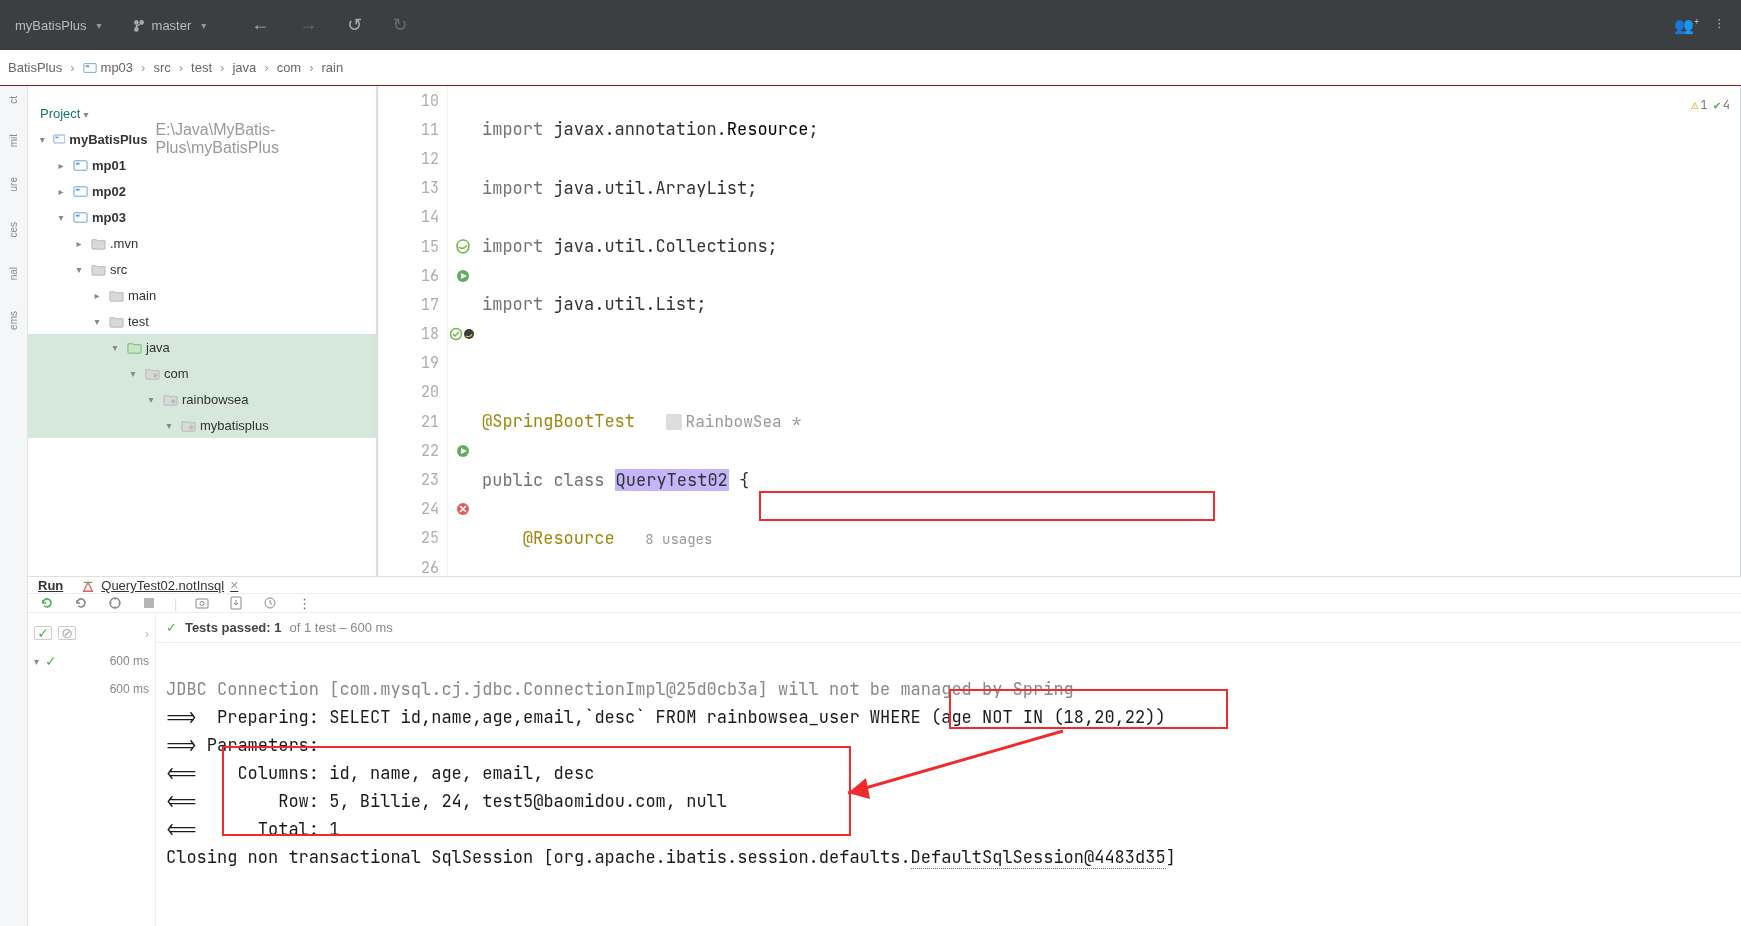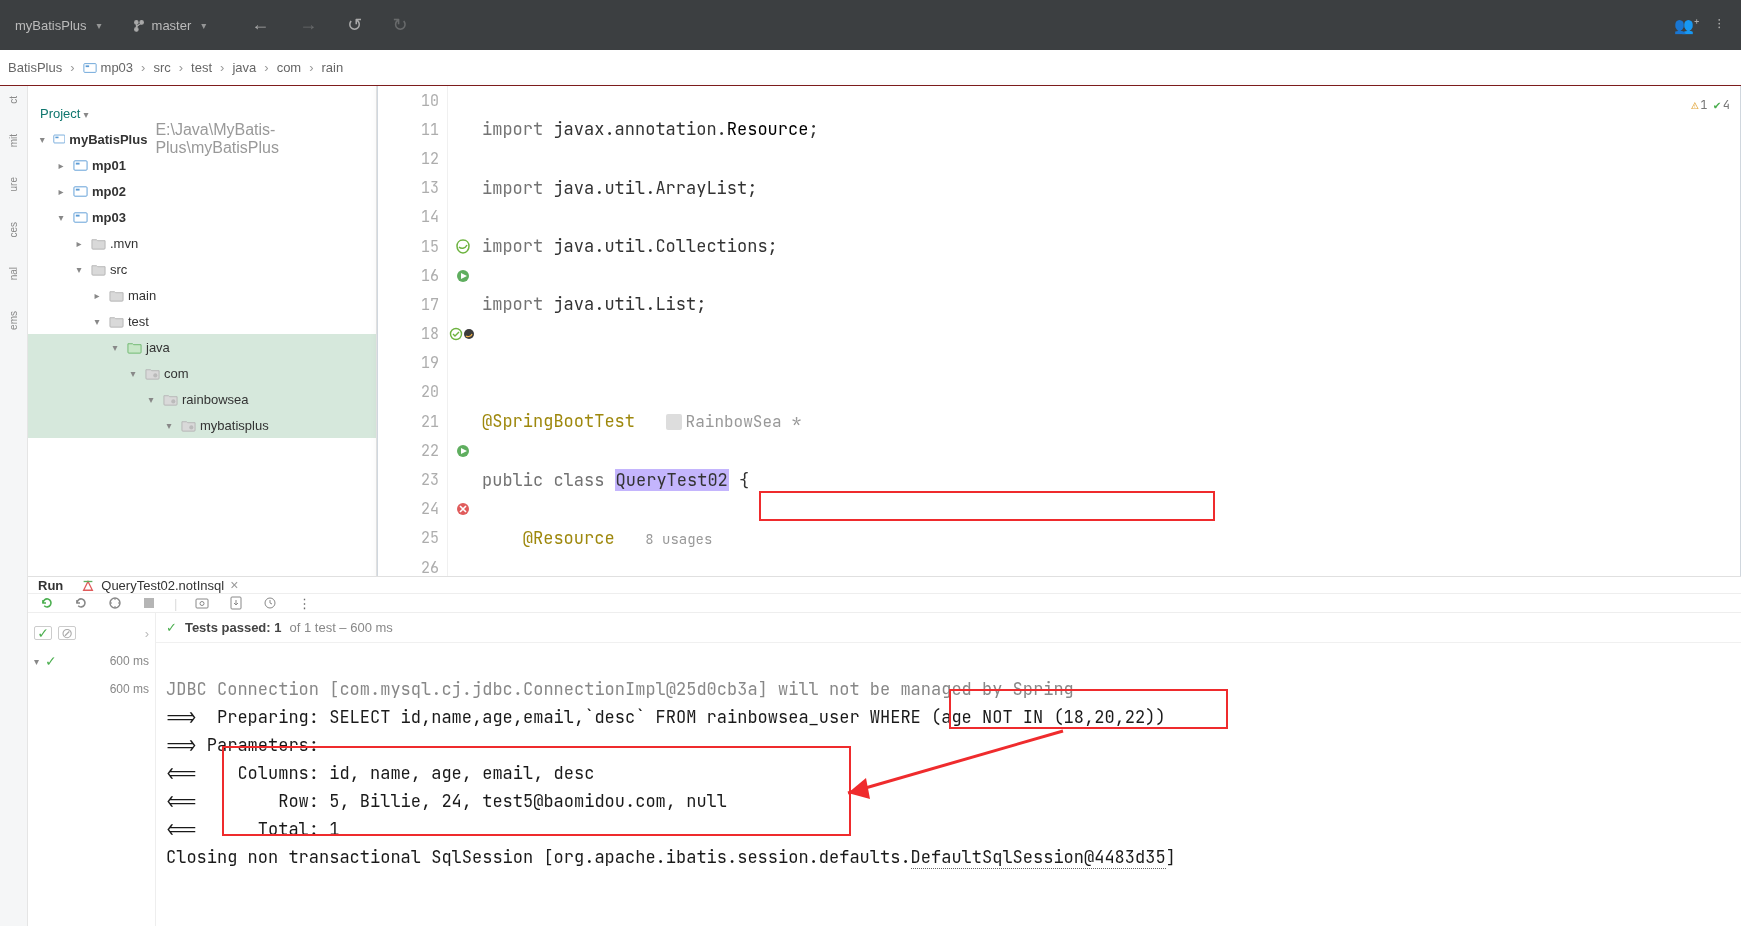--- a/index.html
+++ b/index.html
@@ -51,21 +51,21 @@
 .author { color:#999; font-size:16px; }
 .avatar { display:inline-block; width:16px; height:16px; background:#ddd; border-radius:2px; vertical-align:middle; margin-right:4px; }
 .inspect { position:absolute; right:10px; top:5px; display:flex; gap:6px; font-size:12px; color:#777; align-items:center; }
 .inspect .warn::before { content:"\26A0"; color:#e2a53a; margin-right:2px; }
 .inspect .ok::before { content:"\2714"; color:#4caf50; margin-right:2px; }
 .hl-line { background:#f6f8e8; }
 .redbox1 { position:absolute; border:2px solid #ef2b2d; pointer-events:none; }
 .arrow { position:absolute; pointer-events:none; }
 .run-pane { position:absolute; left:28px; right:0; bottom:0; height:350px; background:#fff; border-top:1px solid #e0e0e0; display:flex; flex-direction:column; }
 .run-tabs { height:36px; display:flex; align-items:center; border-bottom:1px solid #eee; padding:0 10px; gap:18px; }
-.run-tabs .rtab { display:flex; align-items:center; gap:6px; font-size:13px; color:#333; }
+.run-tabs .rtab { display:flex; align-items:flex-end; gap:6px; font-size:13px; color:#333;text-decoration:underline; }
 .run-tabs .rtab .close { color:#999; font-size:14px; cursor:pointer; }
 .run-toolbar { height:34px; display:flex; align-items:center; padding:0 10px; gap:16px; border-bottom:1px solid #eee; color:#6a6a6a; }
 .run-toolbar .tb { width:18px; height:18px; display:flex; align-items:center; justify-content:center; cursor:pointer; }
 .run-body { flex:1; display:flex; }
 .test-tree { width:128px; border-right:1px solid #eee; padding:6px; }
 .test-tree .status-row { display:flex; align-items:center; gap:6px; height:28px; }
 .test-tree .toggl { width:18px; height:14px; border:1px solid #ccc; border-radius:2px; display:flex; align-items:center; justify-content:center; font-size:10px; }
 .test-tree .ok { color:#4caf50; font-size:14px; }
 .test-tree .ban { color:#aaa; font-size:14px; }
 .test-tree .ms { color:#888; font-size:12px; margin-left:auto; }

